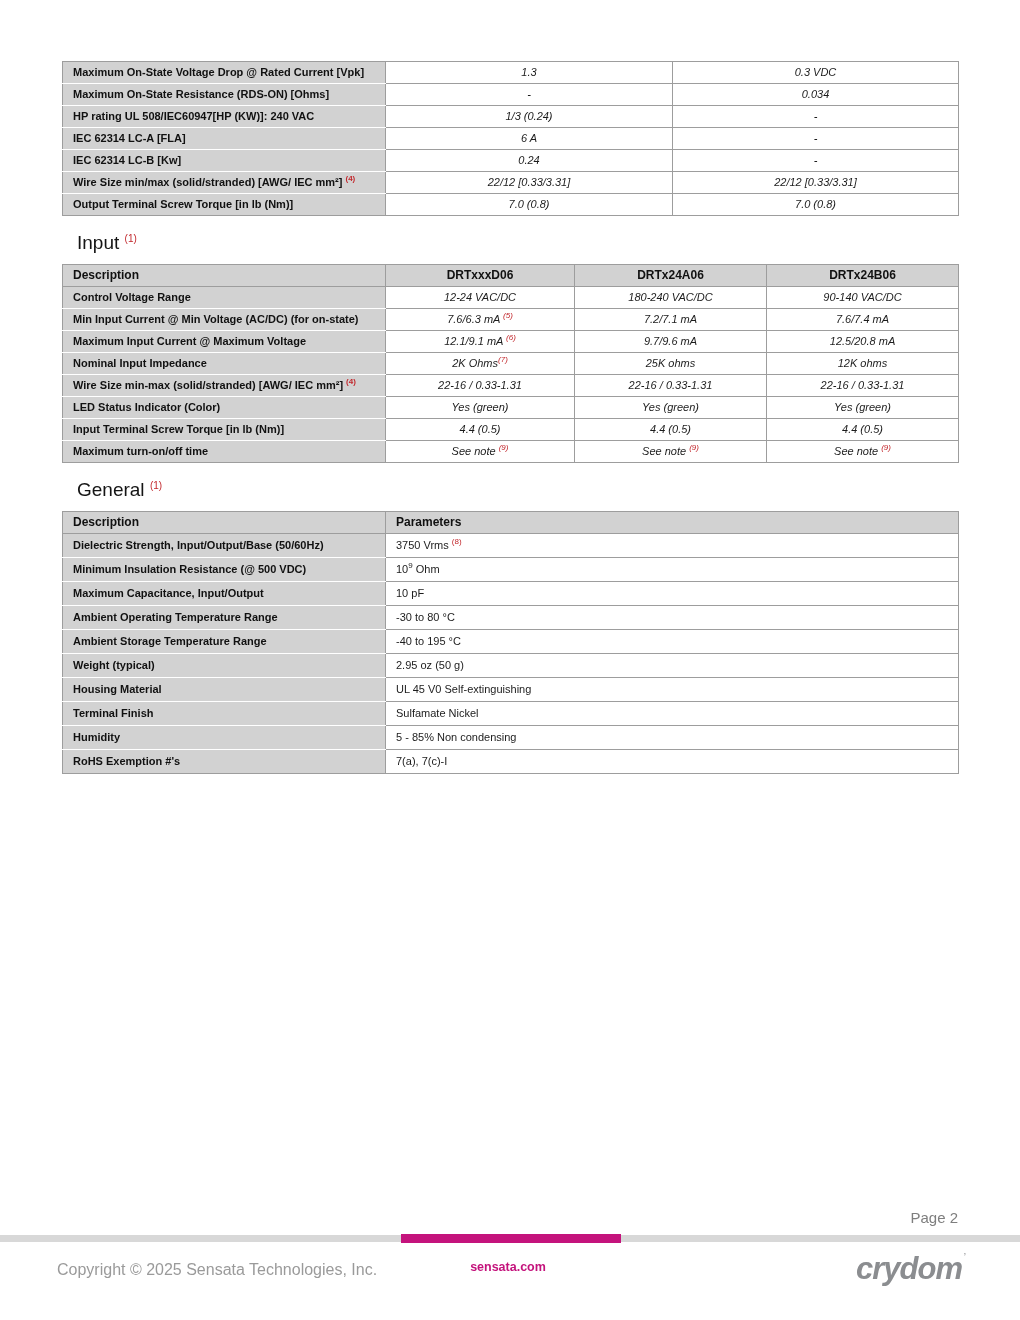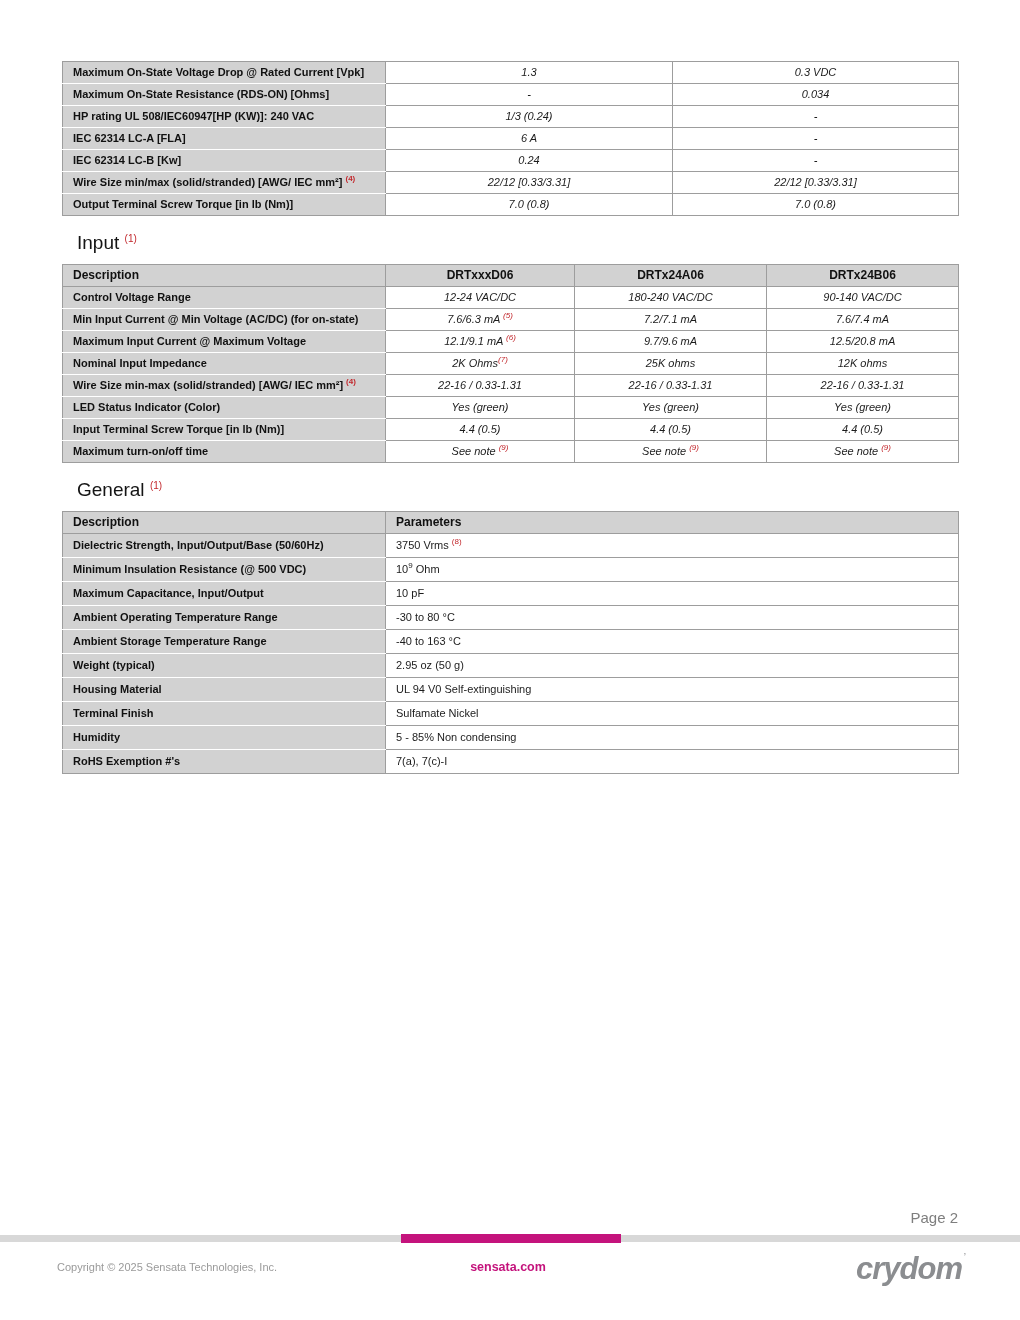--- a/index.html
+++ b/index.html
@@ -55,21 +55,21 @@
     position: absolute; top: 1235px; left: 0;
     width: 1020px; height: 7px; background: #d8d8d8;
   }
   .bar-accent {
     position: absolute; top: 1234px; left: 401px;
     width: 220px; height: 9px; background: #c4137c;
   }
   .footer-row { position: absolute; top: 1254px; left: 0; width: 1020px; height: 40px; }
   .copyright {
     position: absolute; left: 57px; top: 7px;
-    font-size: 11px; color: #9a9a9a;
+    font-size: 16px; color: #9a9a9a;
   }
   .website {
     position: absolute; left: 0; width: 1016px; top: 6px;
     text-align: center; font-size: 12.5px; font-weight: bold; color: #c4137c;
   }
   .brand {
     position: absolute; right: 58px; top: -3px;
     font-size: 31px; font-weight: bold; font-style: italic;
     color: #8b8d90; letter-spacing: -1px;
   }
@@ -221,29 +221,29 @@
           <tr>
             <td class="desc"><span>Maximum Capacitance, Input/Output</span></td>
             <td class="param"><span>10 pF</span></td>
           </tr>
           <tr>
             <td class="desc"><span>Ambient Operating Temperature Range</span></td>
             <td class="param"><span>-30 to 80 °C</span></td>
           </tr>
           <tr>
             <td class="desc"><span>Ambient Storage Temperature Range</span></td>
-            <td class="param"><span>-40 to 163 °C</span></td>
+            <td class="param"><span>-40 to 195 °C</span></td>
           </tr>
           <tr>
             <td class="desc"><span>Weight (typical)</span></td>
             <td class="param"><span>2.95 oz (50 g)</span></td>
           </tr>
           <tr>
             <td class="desc"><span>Housing Material</span></td>
-            <td class="param"><span>UL 94 V0 Self-extinguishing</span></td>
+            <td class="param"><span>UL 45 V0 Self-extinguishing</span></td>
           </tr>
           <tr>
             <td class="desc"><span>Terminal Finish</span></td>
             <td class="param"><span>Sulfamate Nickel</span></td>
           </tr>
           <tr>
             <td class="desc"><span>Humidity</span></td>
             <td class="param"><span>5 - 85% Non condensing</span></td>
           </tr>
           <tr>

